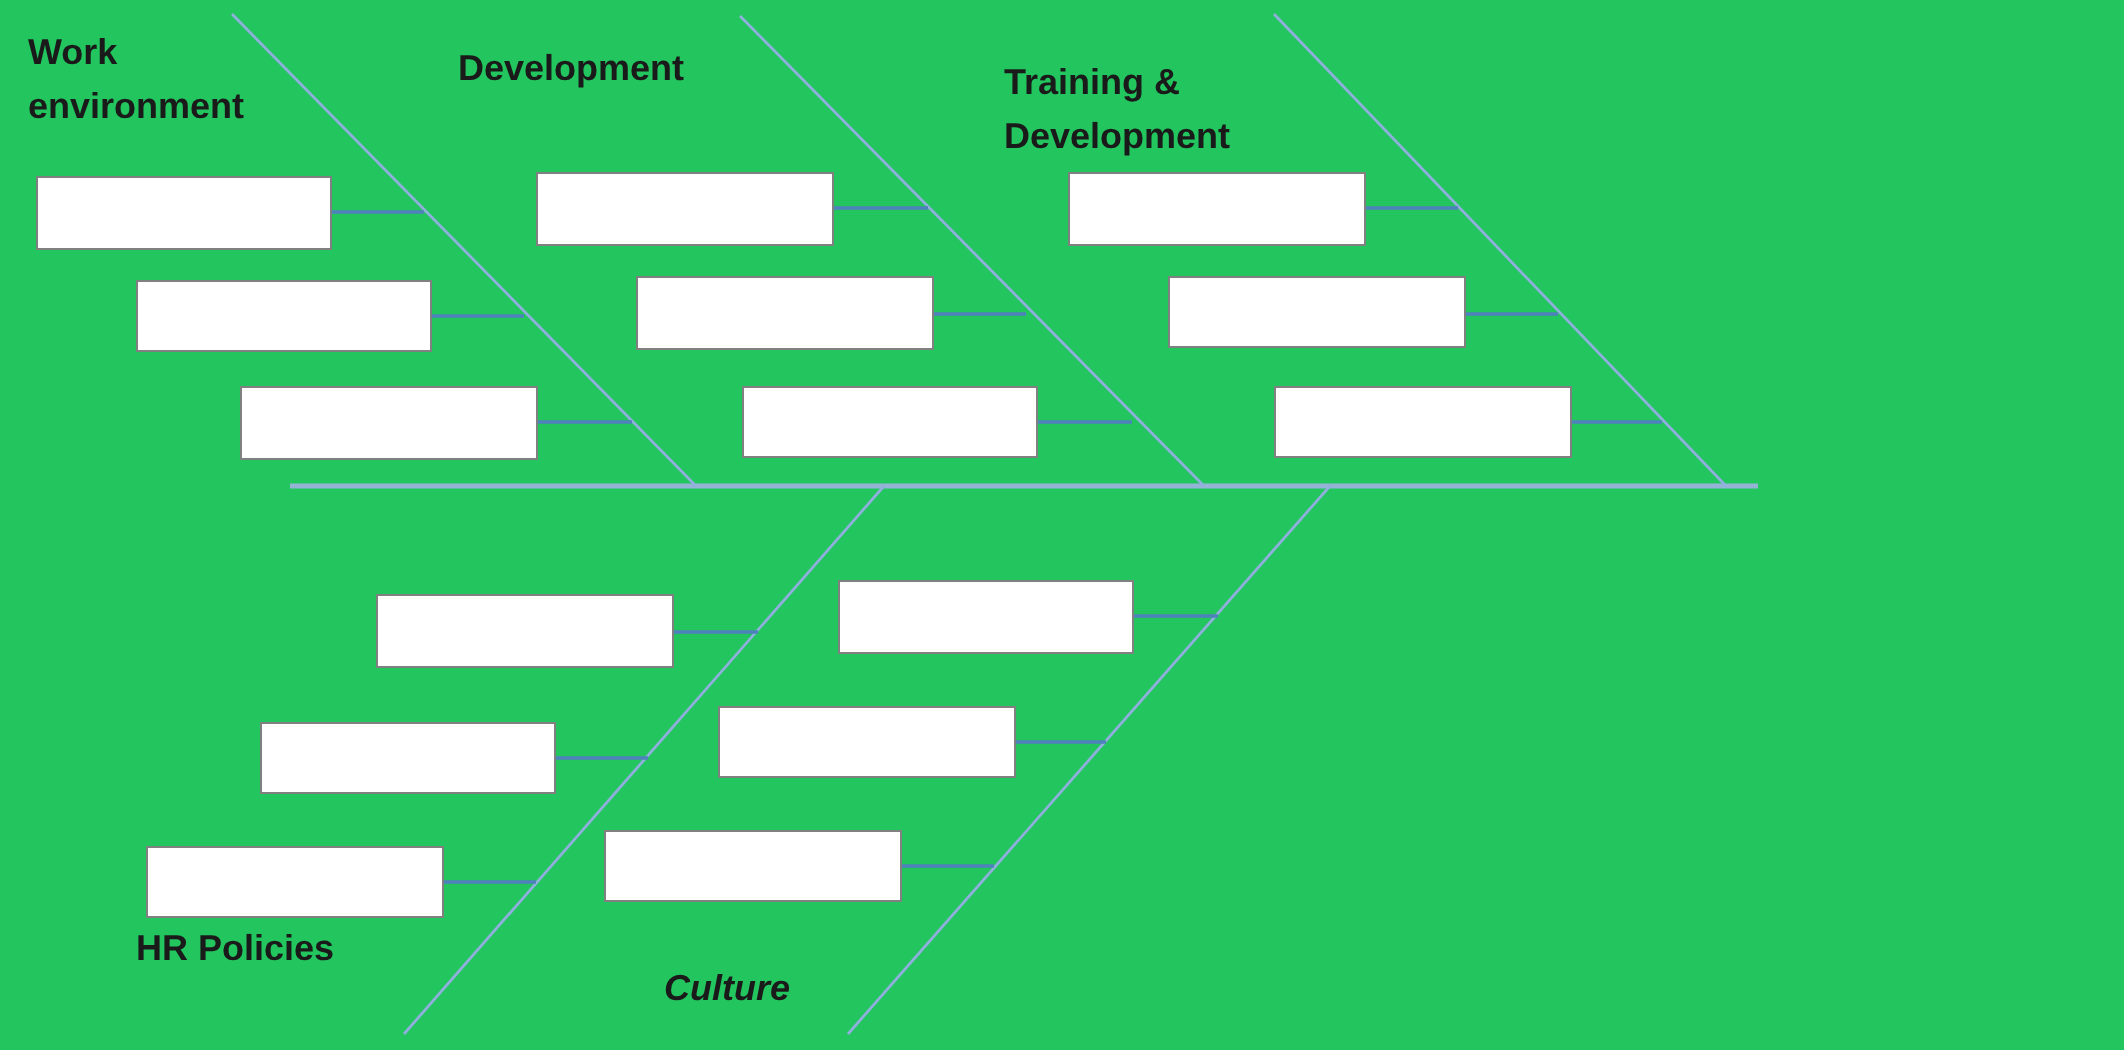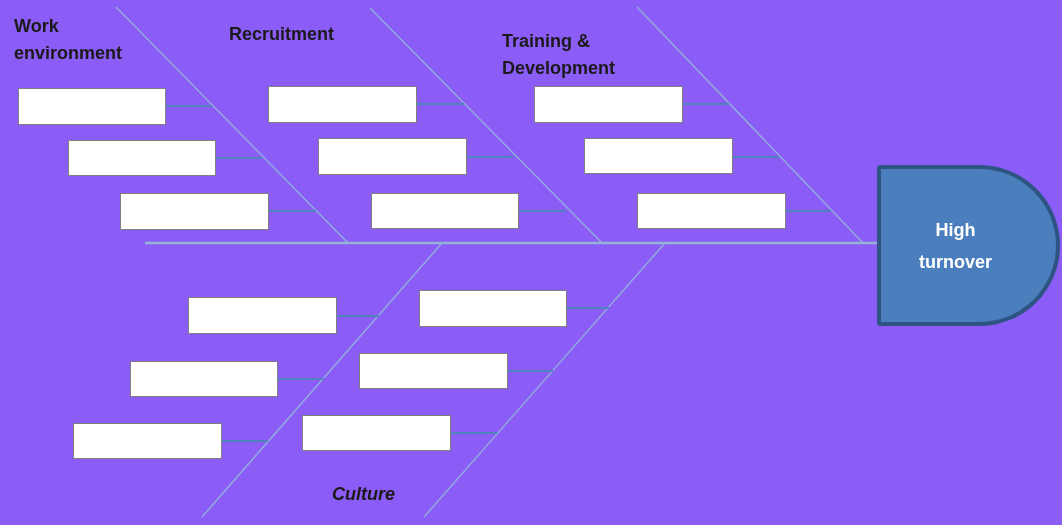--- a/index.html
+++ b/index.html
@@ -5,21 +5,21 @@
   html, body {
     margin: 0;
     padding: 0;
     background: #ffffff;
     font-family: "Liberation Sans", "DejaVu Sans", sans-serif;
   }
   .canvas {
     position: relative;
     width: 1062px;
     height: 525px;
-    background: #8b5cf6;
+    background: #22c55e;
     overflow: hidden;
   }
   .lines-svg {
     position: absolute;
     left: 0; top: 0;
     width: 1062px; height: 525px;
     pointer-events: none;
   }
   .cause-box {
     position: absolute;
@@ -88,22 +88,23 @@
     <line x1="337" y1="316" x2="379" y2="316" stroke="#4f81bd" stroke-width="1.8"></line>
     <line x1="278" y1="379" x2="324" y2="379" stroke="#4f81bd" stroke-width="1.8"></line>
     <line x1="222" y1="441" x2="268" y2="441" stroke="#4f81bd" stroke-width="1.8"></line>
 
     <line x1="567" y1="308" x2="609" y2="308" stroke="#4f81bd" stroke-width="1.8"></line>
     <line x1="508" y1="371" x2="553" y2="371" stroke="#4f81bd" stroke-width="1.8"></line>
     <line x1="451" y1="433" x2="497" y2="433" stroke="#4f81bd" stroke-width="1.8"></line>
   </svg>
 
   <div class="cat-label" style="left:14px;  top:13px;  width:142px;">Work environment</div>
-  <div class="cat-label" style="left:229px; top:21px;">Recruitment</div>
+  <div class="cat-label" style="left:229px; top:21px;">Development</div>
   <div class="cat-label" style="left:502px; top:11px;  width:122px;margin-top:17px;">Training &amp; Development</div>
+  <div class="cat-label" style="left:68px;  top:461px;">HR Policies</div>
   <div class="cat-label" style="left:332px; top:481px;font-style:italic;">Culture</div>
 
   <div class="cause-box" style="left:18px;  top:88px;  width:148px; height:37px;"></div>
   <div class="cause-box" style="left:68px;  top:140px; width:148px; height:36px;"></div>
   <div class="cause-box" style="left:120px; top:193px; width:149px; height:37px;"></div>
 
   <div class="cause-box" style="left:268px; top:86px;  width:149px; height:37px;"></div>
   <div class="cause-box" style="left:318px; top:138px; width:149px; height:37px;"></div>
   <div class="cause-box" style="left:371px; top:193px; width:148px; height:36px;"></div>
 
@@ -112,17 +113,14 @@
   <div class="cause-box" style="left:637px; top:193px; width:149px; height:36px;"></div>
 
   <div class="cause-box" style="left:188px; top:297px; width:149px; height:37px;"></div>
   <div class="cause-box" style="left:130px; top:361px; width:148px; height:36px;"></div>
   <div class="cause-box" style="left:73px;  top:423px; width:149px; height:36px;"></div>
 
   <div class="cause-box" style="left:419px; top:290px; width:148px; height:37px;"></div>
   <div class="cause-box" style="left:359px; top:353px; width:149px; height:36px;"></div>
   <div class="cause-box" style="left:302px; top:415px; width:149px; height:36px;"></div>
 
-  <div class="effect-head">
-    <span class="effect-label">High turnover</span>
-  </div>
 
 </div>
 
 </body></html>

